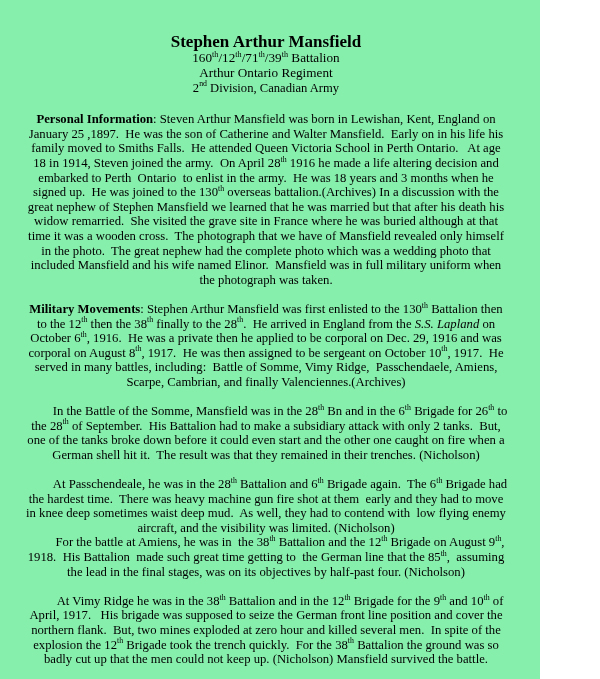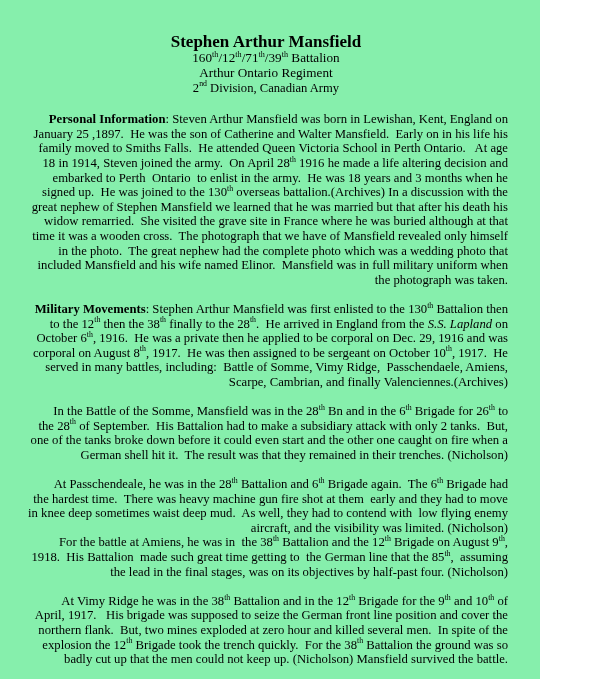--- a/index.html
+++ b/index.html
@@ -34,21 +34,21 @@
     line-height: 14.8px;
   }
   .doc-sub-small {
     font-size: 12.6px;
     line-height: 14.6px;
   }
   .doc-body {
     margin-top: 17px;
     font-size: 12.7px;
     line-height: 14.6px;
-    text-align: right;
+    text-align: center;
   }
   .doc-body p {
     margin: 0;
     white-space: pre-wrap;
   }
   .doc-body p.space-before {
     margin-top: 14.6px;
   }
   .doc-body p.indent {
     text-indent: 28px;

